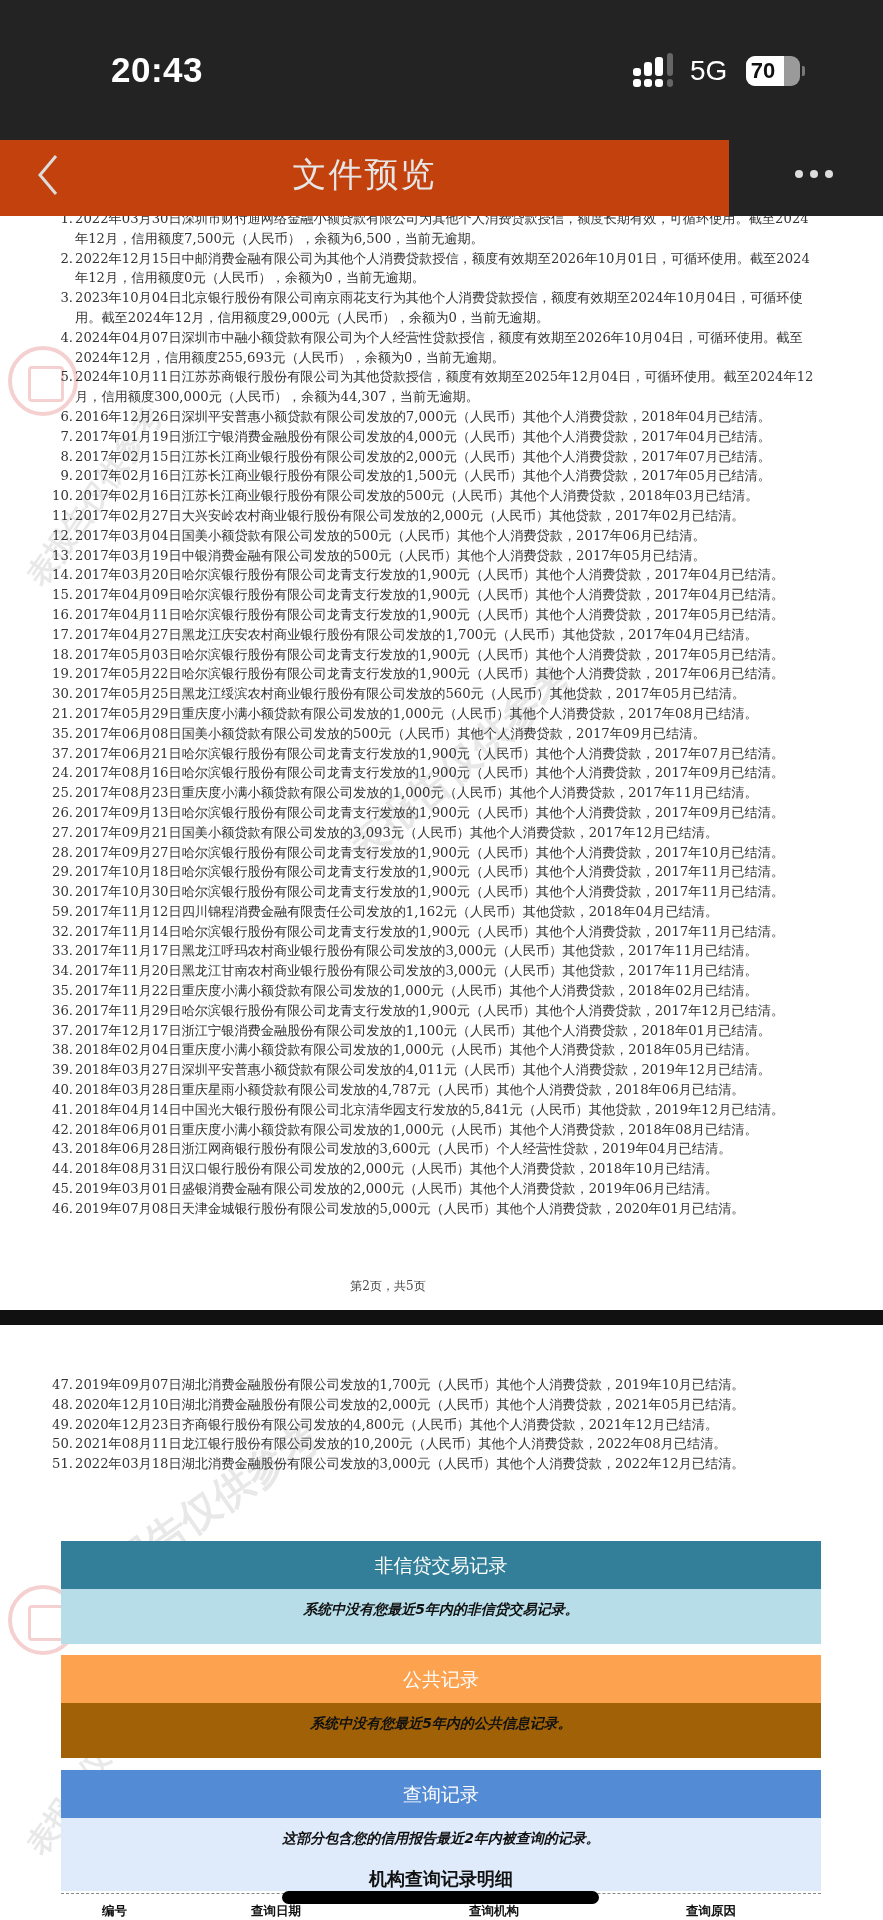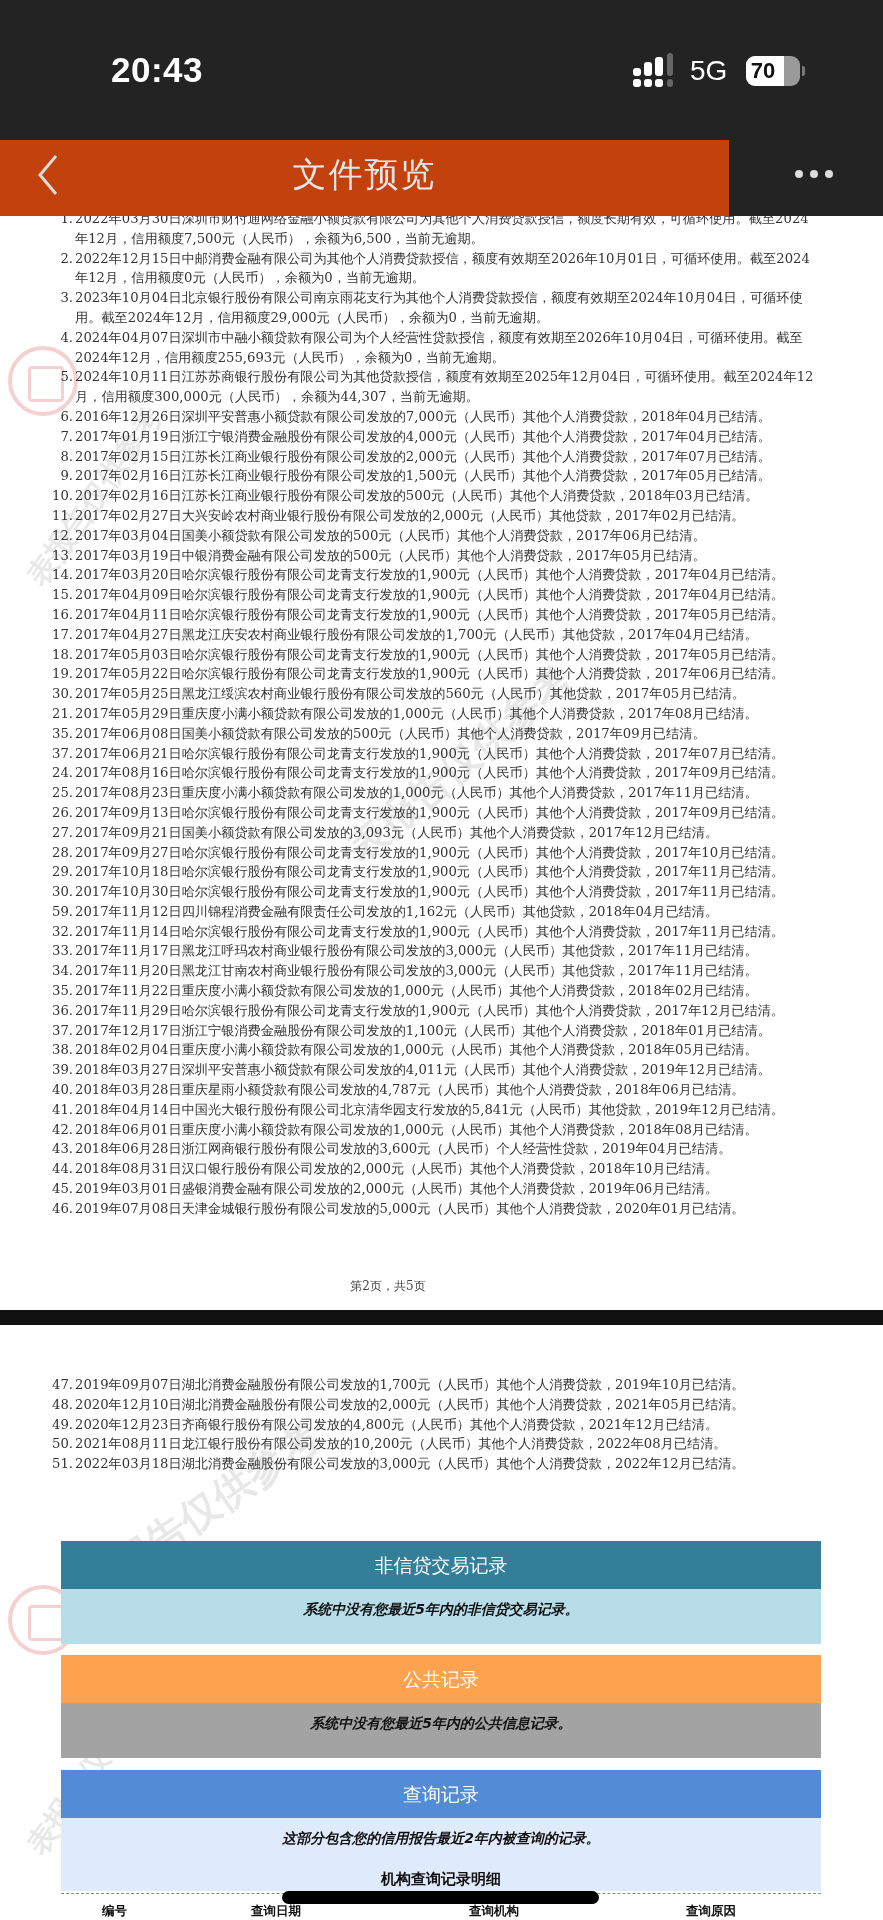--- a/index.html
+++ b/index.html
@@ -34,21 +34,21 @@
 
   .page-footer { position: absolute; left: 0; width: 776px; top: 1062px; text-align: center; font-size: 12px; color: #444; }
 
   .watermark { position: absolute; pointer-events: none; color: rgba(190,190,190,0.35); font-family: "DejaVu Sans", sans-serif; font-weight: bold; }
   .seal { position: absolute; width: 70px; height: 70px; border-radius: 50%; border: 4px solid rgba(225,120,120,0.35); }
   .seal::after { content: ""; position: absolute; left: 16px; top: 16px; width: 30px; height: 30px; border: 3px solid rgba(225,120,120,0.35); border-radius: 4px; }
 
   .section { position: absolute; left: 61px; width: 760px; }
   .sec-head { height: 48px; line-height: 48px; text-align: center; color: #fff; font-family: "DejaVu Sans", sans-serif; font-size: 19px; }
   .sec-body { height: 55px; line-height: 40px; text-align: center; color: #111; font-family: "DejaVu Sans", sans-serif; font-size: 14px; font-weight: bold; font-style: italic; }
-  .sub-head { position: absolute; left: 61px; width: 760px; height: 24px; line-height: 24px; text-align: center; background: #dfeafb; font-family: "DejaVu Sans", sans-serif; font-weight: bold; font-size: 15px; color: #111; }
+  .sub-head { position: absolute; left: 61px; width: 760px; height: 24px; line-height: 24px; text-align: center; background: #dfeafb; font-family: "DejaVu Sans", sans-serif; font-weight: bold; font-size: 18px; color: #111; }
   .dash { position: absolute; left: 61px; width: 760px; border-top: 1.5px dashed #888; }
   .cols { position: absolute; left: 61px; width: 760px; font-family: "DejaVu Sans", sans-serif; font-weight: bold; font-size: 12.5px; color: #111; }
   .cols span { position: absolute; top: 0; }
   .home-ind { position: absolute; left: 282px; top: 1891px; width: 317px; height: 13px; border-radius: 7px; background: #000; }
 </style>
 </head>
 <body>
 
 <div class="statusbar">
   <div class="time">20:43</div>
@@ -306,21 +306,21 @@
       </div>
     </div>
 
   <div class="section" style="top:216px;">
     <div class="sec-head" style="background:#337f99;">非信贷交易记录</div>
     <div class="sec-body" style="background:#b6dde8;">系统中没有您最近5年内的非信贷交易记录。</div>
   </div>
 
   <div class="section" style="top:330px;">
     <div class="sec-head" style="background:#fda24e;">公共记录</div>
-    <div class="sec-body" style="background:#a3a3a3;font-style:italic;">系统中没有您最近5年内的公共信息记录。</div>
+    <div class="sec-body" style="background:#a16207;font-style:italic;">系统中没有您最近5年内的公共信息记录。</div>
   </div>
 
   <div class="section" style="top:445px;">
     <div class="sec-head" style="background:#538bd4;">查询记录</div>
     <div class="sec-body" style="background:#dfeafb;">这部分包含您的信用报告最近2年内被查询的记录。</div>
   </div>
 
   <div class="sub-head" style="top:542px;">机构查询记录明细</div>
   <div class="dash" style="top:568px;"></div>
   <div class="cols" style="top:578px;">

